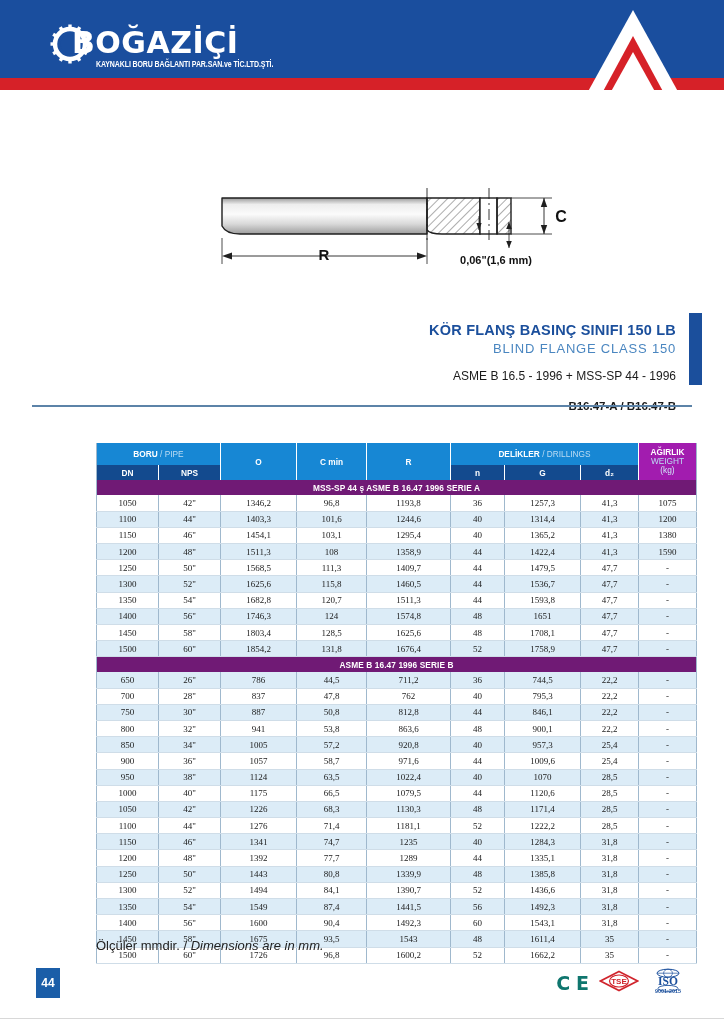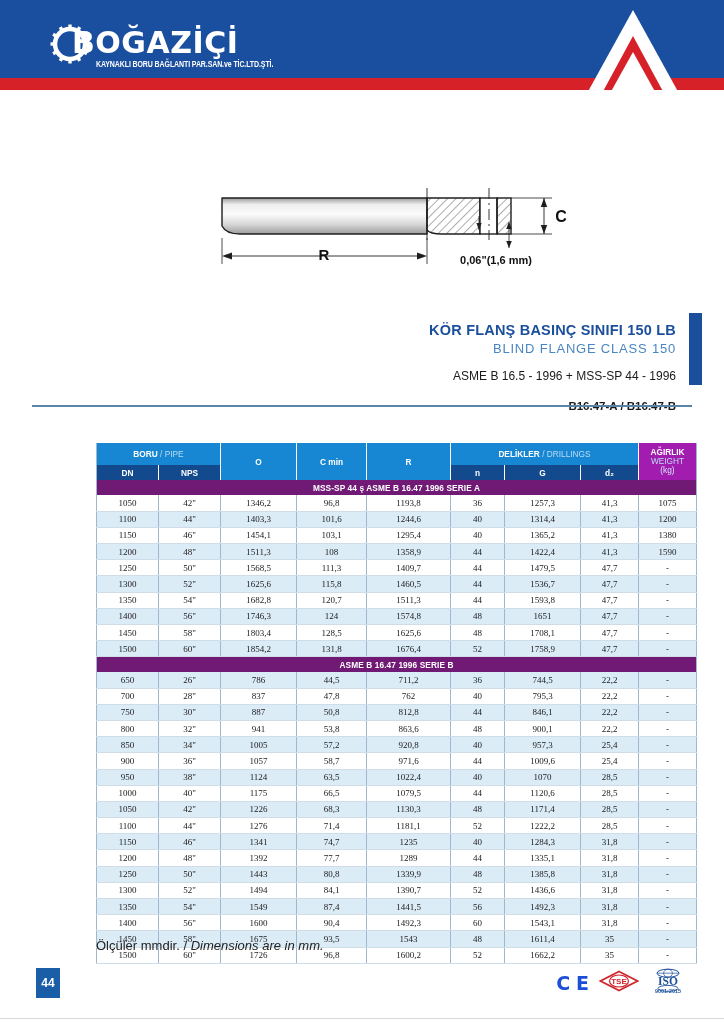--- a/index.html
+++ b/index.html
@@ -133,21 +133,21 @@
   
   .pagebadge {
     position:absolute; left:36px; top:968px;
     width:24px; height:30px; background:#1b5ea8;
     color:#ffffff; font-size:12px; font-weight:bold;
     display:flex; align-items:center; justify-content:center;
   }
   .certs { position:absolute; right:36px; top:970px; height:26px;
            display:flex; align-items:center; gap:9px; }
   .ce { font-family:"DejaVu Sans", sans-serif; font-size:19px;
-        font-weight:bold; color:#1d4ed8; letter-spacing:1px; line-height:1; }
+        font-weight:bold; color:#0f766e; letter-spacing:1px; line-height:1; }
   .footrule { position:absolute; left:0; top:1018px; width:724px; height:1px; background:#d8d8d8; }
 </style>
 </head>
 <body>
 
 <div class="header">
   <div class="hdr-blue"></div>
   <div class="hdr-red"></div>
 
   <div class="hdr-peak">

